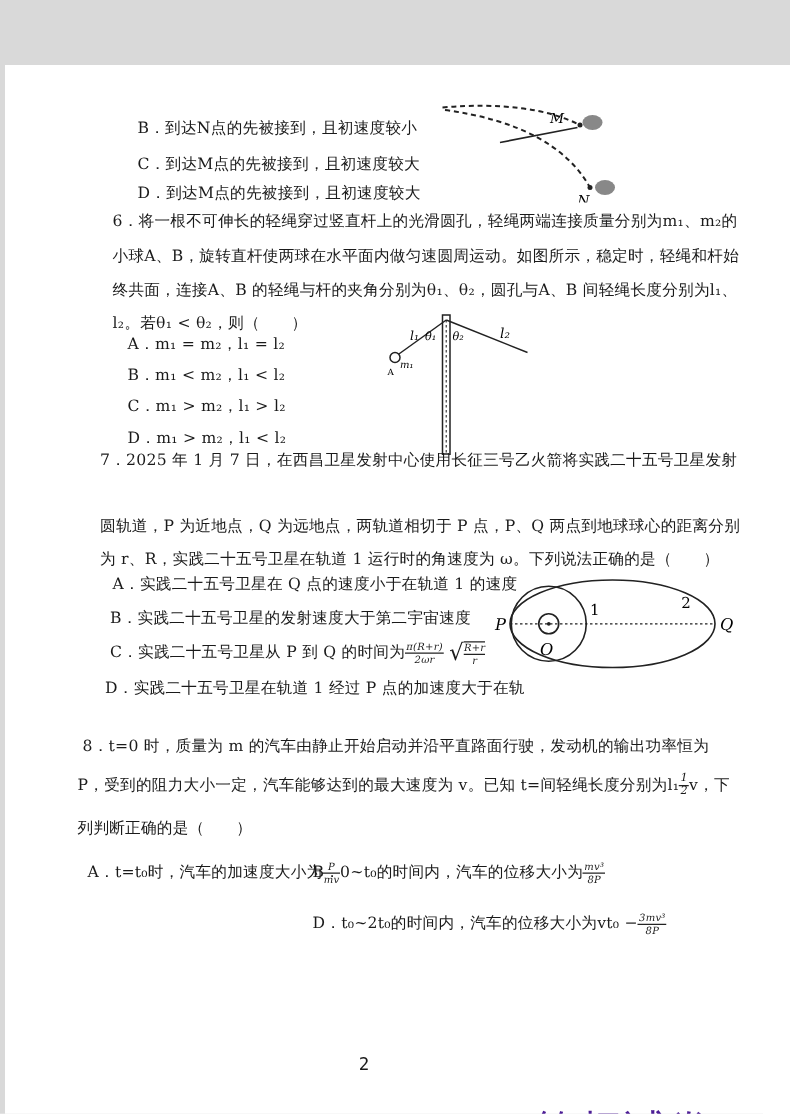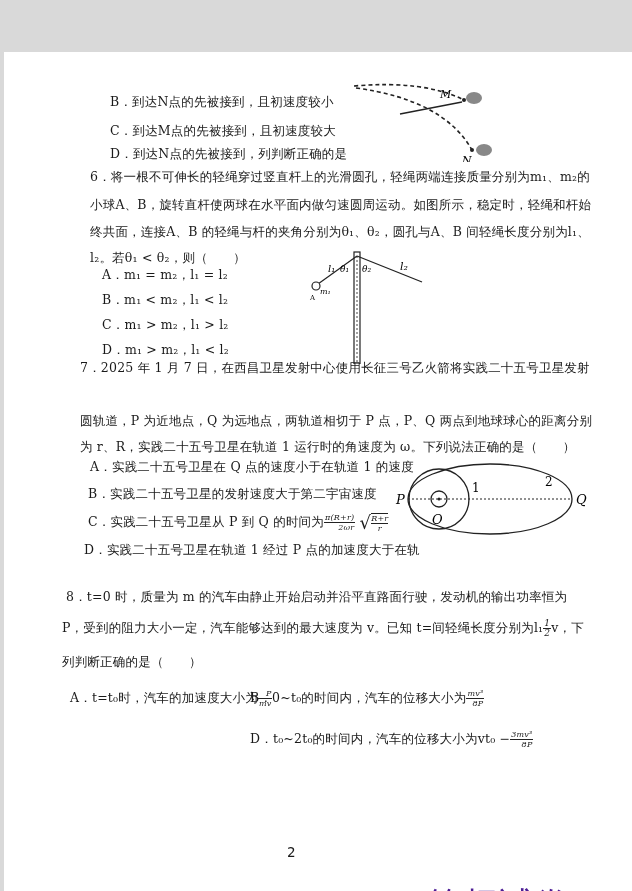--- a/index.html
+++ b/index.html
@@ -4,40 +4,40 @@
   <style>
     html, body { margin: 0; padding: 0; }
     body {
       width: 632px; height: 891px; background: #d9d9d9; position: relative; overflow: hidden;
       font-family: "DejaVu Serif", "Liberation Serif", serif; color: #1a1a1a;
     }
     .page {
       position: absolute; left: 4px; top: 16px; width: 628px; height: 887px; background: #ffffff; margin-top: 36px;
     }
     .line { position: absolute; font-size: 12.5px; white-space: nowrap; letter-spacing: 0.2px; }
-    .frac { display: inline-block; vertical-align: middle; text-align: right; font-size: 8px; line-height: 9px; font-style: italic; }
+    .frac { display: inline-block; vertical-align: middle; text-align: center; font-size: 8px; line-height: 9px; font-style: italic; }
     .frac .num { display: block; border-bottom: 1px solid #222; padding: 0 1px; }
     .frac .den { display: block; padding: 0 1px; }
     .sqrt { display: inline-block; vertical-align: middle; font-size: 8px; font-style: italic; }
     .sqrt .rad { font-size: 18px; font-style: normal; vertical-align: middle; }
     .sqrt .inner { display: inline-block; vertical-align: middle; border-top: 1px solid #222; text-align: center; line-height: 9px; }
     .pagenum { position: absolute; left: 283px; top: 792px; font-family: "DejaVu Sans Mono", monospace; font-size: 14px; }
     .wm-title { position: absolute; left: 423px; top: 830px; font-family: "DejaVu Sans", sans-serif; font-size: 34px; letter-spacing: 2px; color: #4c1d95; }
     .wm-free { position: absolute; left: 404px; top: 862px; font-family: "DejaVu Sans", sans-serif; font-size: 13px; color: #e03030; }
     .wm-url { position: absolute; left: 400px; top: 871px; font-family: "DejaVu Sans Mono", "Liberation Mono", monospace; font-size: 15px; color: #111; }
     svg { position: absolute; }
   </style>
 </head>
 <body>
 
 <div class="page">
 
   <div class="line" style="left:106px;top:42px;">B．到达N点的先被接到，且初速度较小</div>
   <div class="line" style="left:106px;top:71px;">C．到达M点的先被接到，且初速度较大</div>
-  <div class="line" style="left:106px;top:94px;">D．到达N点的先被接到，列判断正确的是</div>
+  <div class="line" style="left:106px;top:94px;">D．到达M点的先被接到，且初速度较大</div>
 
   <svg style="left:340px;top:20px;" width="180" height="90" viewBox="0 0 180 90">
     <path d="M10 14 Q 80 8 120 28" stroke="#222" stroke-width="1.6" fill="none" stroke-dasharray="4,3"></path>
     <path d="M12 16 Q 100 28 128 78" stroke="#222" stroke-width="1.6" fill="none" stroke-dasharray="4,3"></path>
     <line x1="56" y1="42" x2="118" y2="30" stroke="#222" stroke-width="1.3"></line>
     <circle cx="120" cy="28" r="2" fill="#222"></circle>
     <circle cx="128" cy="78" r="2" fill="#222"></circle>
     <ellipse cx="130" cy="26" rx="8" ry="6" fill="#888"></ellipse>
     <ellipse cx="140" cy="78" rx="8" ry="6" fill="#888"></ellipse>
     <text x="96" y="26" font-size="11" font-style="italic" font-family="DejaVu Serif, serif">M</text>

